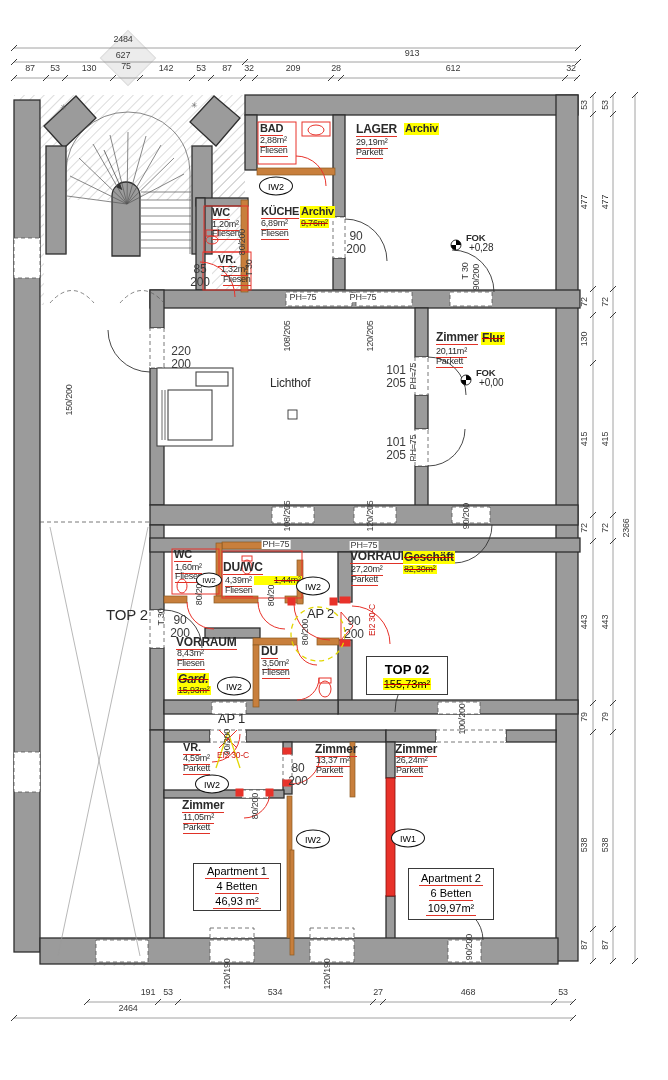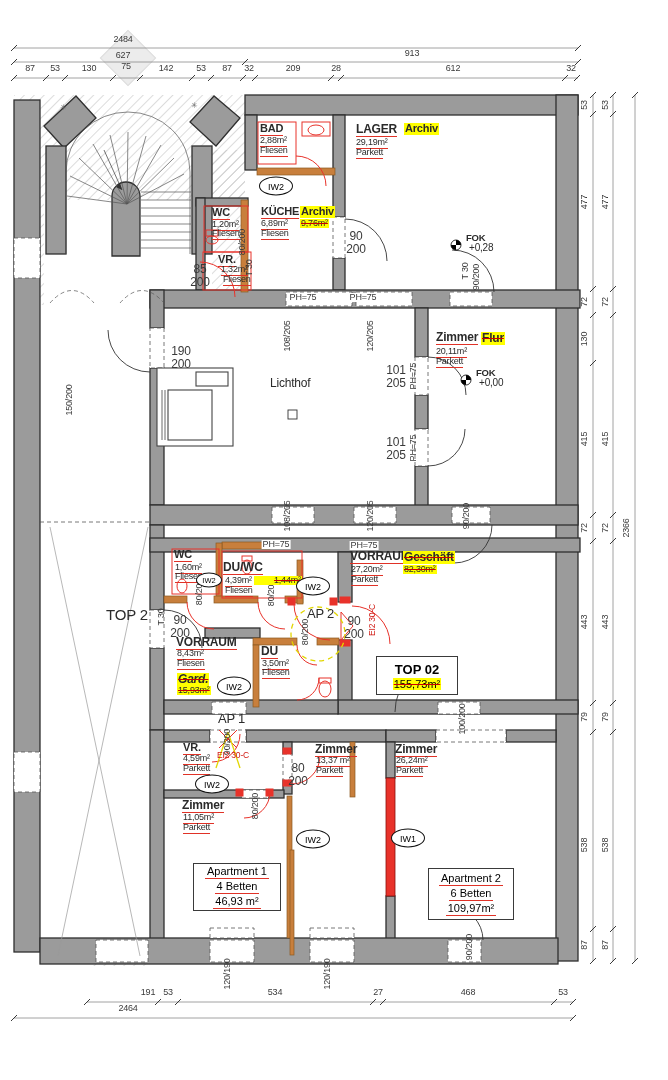--- a/index.html
+++ b/index.html
@@ -374,21 +374,21 @@
       <div class="lb d" style="left: 328px; top: 974px; transform: translate(-50%, -50%) rotate(-90deg);">120/190</div>
       <div class="lb d" style="left: 470px; top: 947px; transform: translate(-50%, -50%) rotate(-90deg);">90/200</div>
       <div class="lb d" style="left: 243px; top: 242px; transform: translate(-50%, -50%) rotate(-90deg);">80/200</div>
       <div class="lb d2" style="left: 200px; top: 263px;">85
 200</div>
       <div class="lb d" style="left: 250px; top: 268px; transform: translate(-50%, -50%) rotate(-90deg);">T 30</div>
       <div class="lb d2" style="left: 356px; top: 230px;">90
 200</div>
       <div class="lb d" style="left: 466px; top: 271px; transform: translate(-50%, -50%) rotate(-90deg);">T 30</div>
       <div class="lb d" style="left: 477px; top: 277px; transform: translate(-50%, -50%) rotate(-90deg);">90/200</div>
-      <div class="lb d2" style="left: 181px; top: 345px;">190
+      <div class="lb d2" style="left: 181px; top: 345px;">220
 200</div>
       <div class="lb d" style="left: 70px; top: 400px; transform: translate(-50%, -50%) rotate(-90deg);">150/200</div>
       <div class="lb ph" style="left: 303px; top: 293px;">PH=75</div>
       <div class="lb ph" style="left: 363px; top: 293px;">PH=75</div>
       <div class="lb d" style="left: 288px; top: 336px; transform: translate(-50%, -50%) rotate(-90deg);">108/205</div>
       <div class="lb d" style="left: 371px; top: 336px; transform: translate(-50%, -50%) rotate(-90deg);">120/205</div>
       <div class="lb d2" style="left: 396px; top: 364px;">101
 205</div>
       <div class="lb d" style="left: 414px; top: 376px; transform: translate(-50%, -50%) rotate(-90deg);">PH=75</div>
       <div class="lb d2" style="left: 396px; top: 436px;">101
@@ -478,28 +478,28 @@
       <div class="lb rs" style="left: 396px; top: 766px;">Parkett</div>
       <div class="lb star" style="left: 60px; top: 104px;">✳</div>
       <div class="lb star" style="left: 191px; top: 102px;">✳</div>
       <div class="oval" style="left: 276px; top: 186px;">IW2</div>
       <div class="oval ovalsm" style="left: 209px; top: 580px;">IW2</div>
       <div class="oval" style="left: 313px; top: 586px;">IW2</div>
       <div class="oval" style="left: 234px; top: 686px;">IW2</div>
       <div class="oval" style="left: 212px; top: 784px;">IW2</div>
       <div class="oval" style="left: 313px; top: 839px;">IW2</div>
       <div class="oval" style="left: 408px; top: 838px;">IW1</div>
-      <div class="pbox" style="left: 376px; top: 656px; width: 80px; height: 37px;">
+      <div class="pbox" style="left: 366px; top: 656px; width: 80px; height: 37px;">
         <div class="bt">TOP 02</div>
         <div class="hls2">155,73m²</div>
       </div>
       <div class="pbox" style="left: 193px; top: 863px; width: 86px; height: 46px;">
         <div class="ab">Apartment 1</div>
         <div class="ab">4 Betten</div>
         <div class="ab">46,93 m²</div>
       </div>
-      <div class="pbox" style="left: 428px; top: 868px; width: 84px; height: 50px; align-items: center;">
+      <div class="pbox" style="left: 408px; top: 868px; width: 84px; height: 50px; align-items: center;">
         <div class="ab">Apartment 2</div>
         <div class="ab">6 Betten</div>
         <div class="ab">109,97m²</div>
       </div>
     </div>
 </div>
 
 </body></html>

